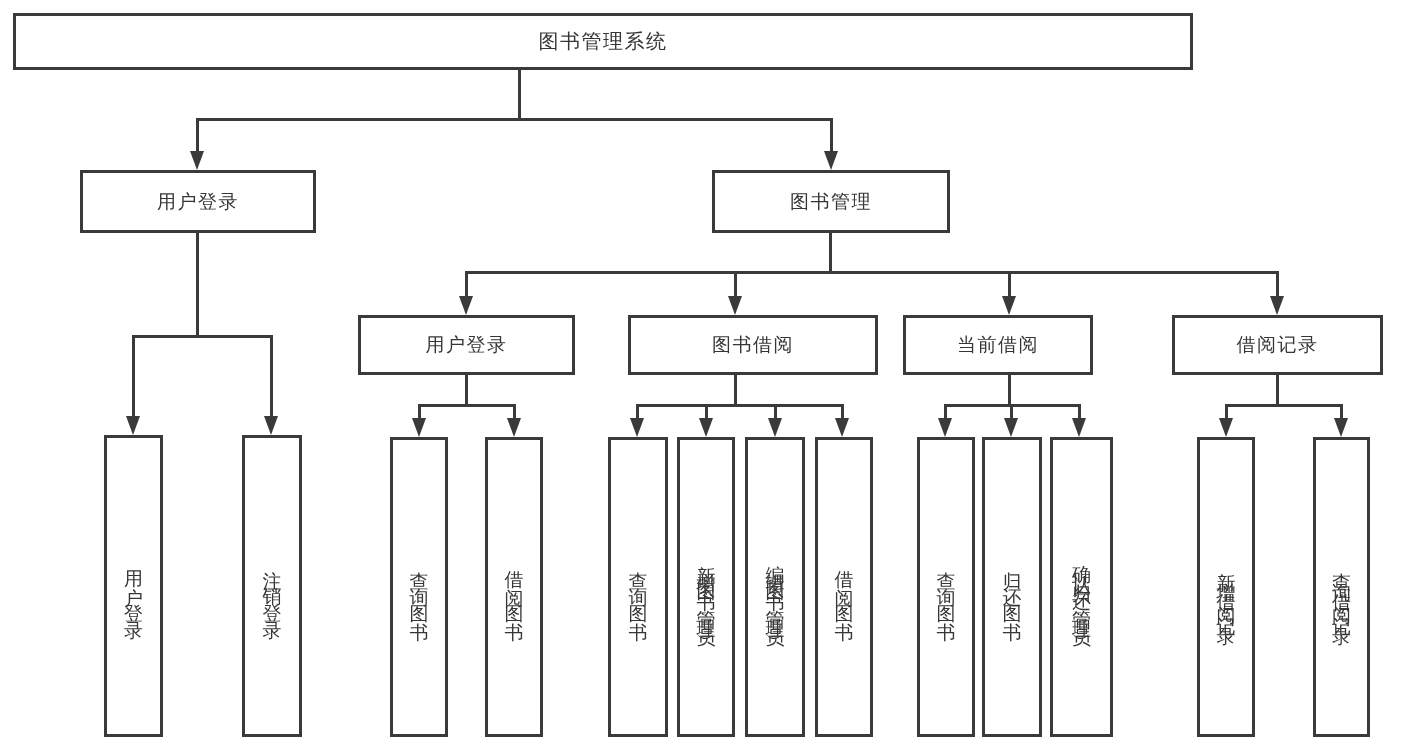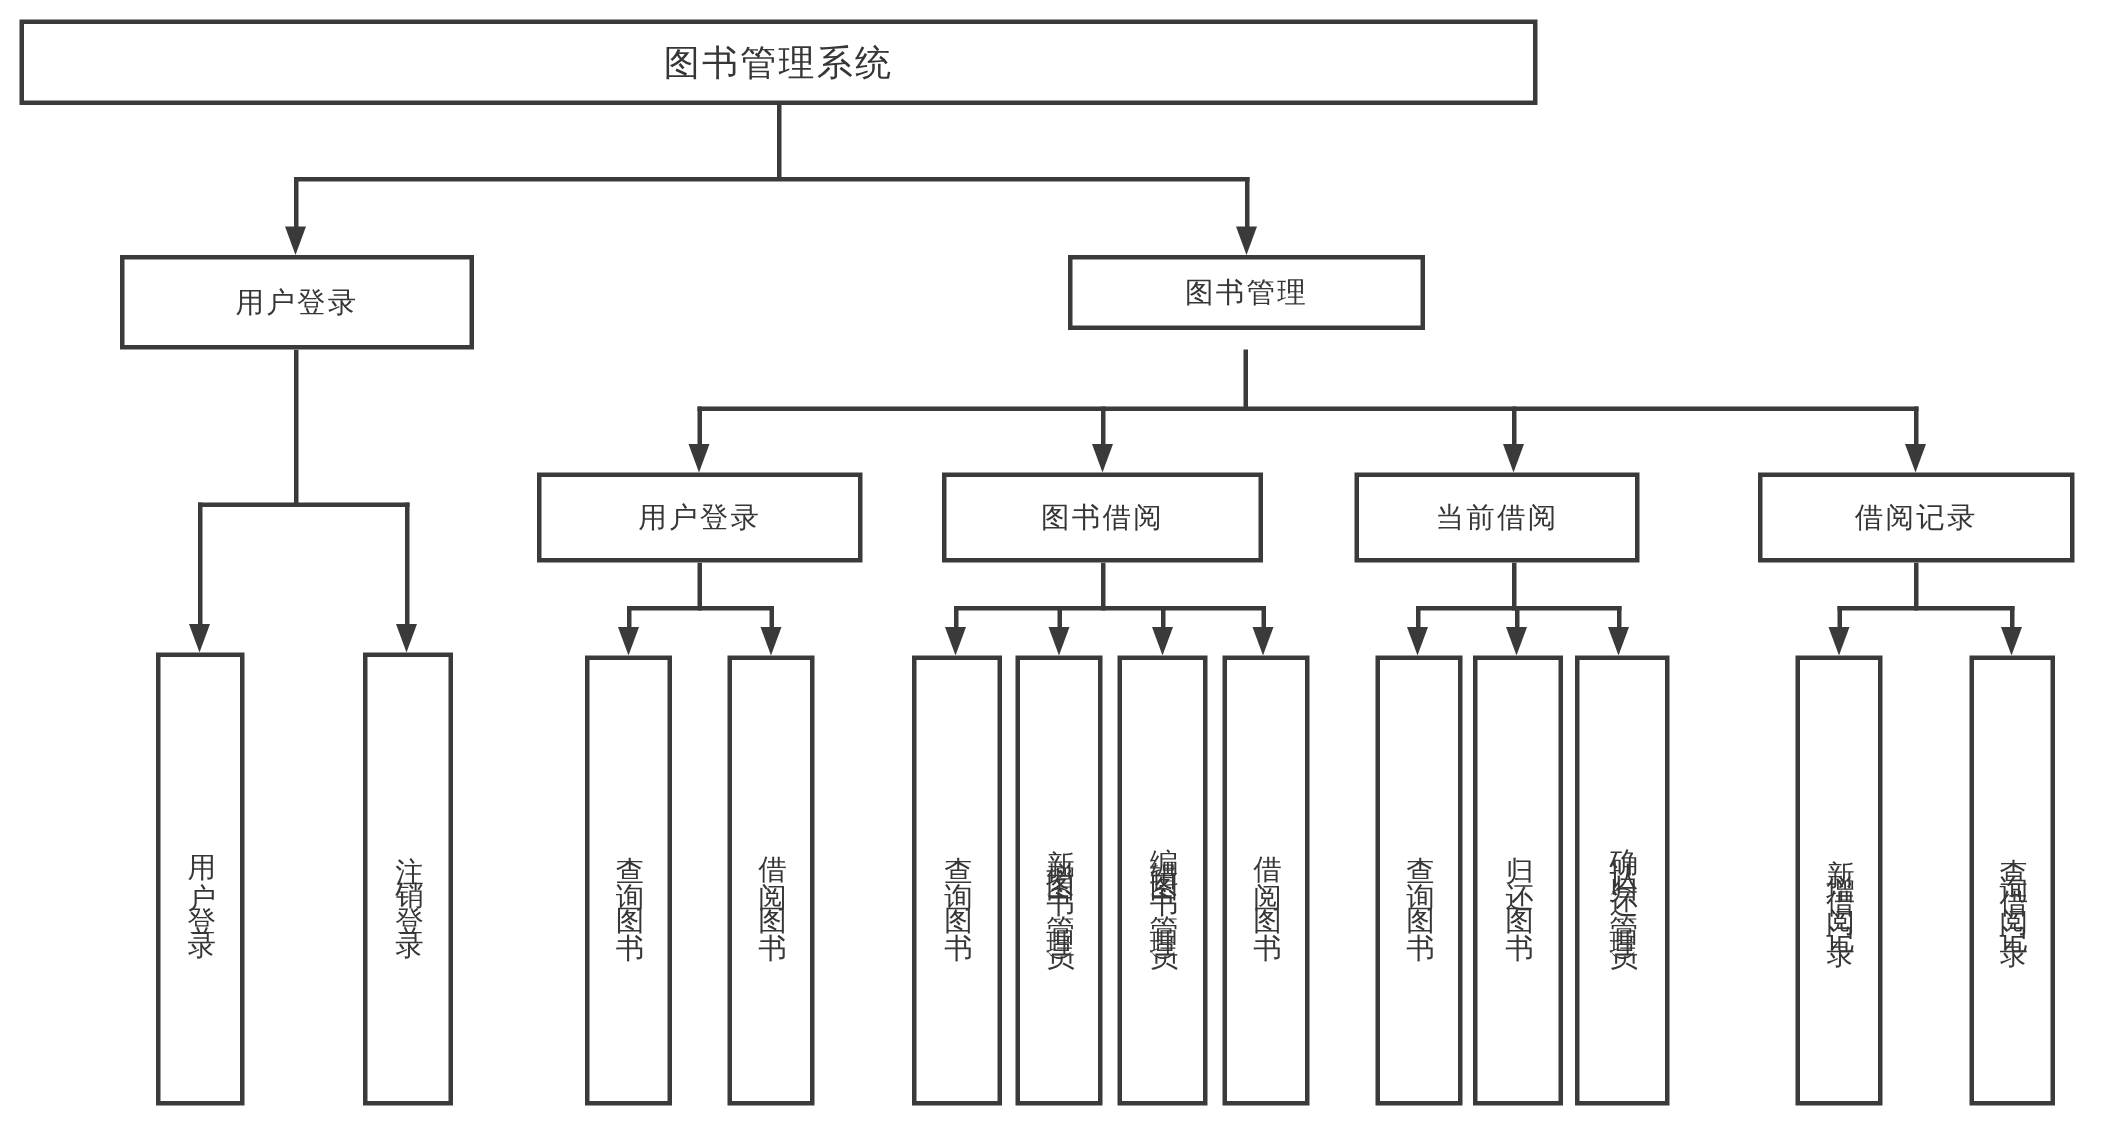--- a/index.html
+++ b/index.html
@@ -67,31 +67,31 @@
     color: var(--watermark);
     z-index: 5;
     white-space: nowrap;
   }
 </style>
 </head>
 <body>
 
 <div class="canvas">
 
-  <div class="box" style="left:13px;top:13px;width:1012px;height:57px;font-size:24px">图书管理系统</div>
+  <div class="box" style="left:13px;top:13px;width:1180px;height:57px;font-size:20px">图书管理系统</div>
 
   <div class="vline" style="left:518px;top:70px;height:48px"></div>
   <div class="hline" style="left:196px;top:118px;width:637px"></div>
   <div class="vline" style="left:196px;top:118px;height:36px"></div>
   <div class="ahead" style="left:190px;top:151px"></div>
   <div class="vline" style="left:830px;top:118px;height:36px"></div>
   <div class="ahead" style="left:824px;top:151px"></div>
 
   <div class="box" style="left:80px;top:170px;width:236px;height:63px">用户登录</div>
-  <div class="box" style="left:712px;top:170px;width:238px;height:50px">图书管理</div>
+  <div class="box" style="left:712px;top:170px;width:238px;height:63px">图书管理</div>
 
   <div class="vline" style="left:196px;top:233px;height:105px"></div>
   <div class="hline" style="left:132px;top:335px;width:141px"></div>
   <div class="vline" style="left:132px;top:335px;height:84px"></div>
   <div class="ahead" style="left:126px;top:416px"></div>
   <div class="vline" style="left:270px;top:335px;height:84px"></div>
   <div class="ahead" style="left:264px;top:416px"></div>
 
   <div class="box tall len4" style="left:104px;top:435px;width:59px;height:302px">用户登录</div>
   <div class="box tall len4" style="left:242px;top:435px;width:60px;height:302px">注销登录</div>
@@ -101,21 +101,21 @@
   <div class="vline" style="left:465px;top:271px;height:28px"></div>
   <div class="ahead" style="left:459px;top:296px"></div>
   <div class="vline" style="left:734px;top:271px;height:28px"></div>
   <div class="ahead" style="left:728px;top:296px"></div>
   <div class="vline" style="left:1008px;top:271px;height:28px"></div>
   <div class="ahead" style="left:1002px;top:296px"></div>
   <div class="vline" style="left:1276px;top:271px;height:28px"></div>
   <div class="ahead" style="left:1270px;top:296px"></div>
 
   <div class="box" style="left:358px;top:315px;width:217px;height:60px">用户登录</div>
-  <div class="box" style="left:628px;top:315px;width:214px;height:60px">图书借阅</div>
+  <div class="box" style="left:628px;top:315px;width:250px;height:60px">图书借阅</div>
   <div class="box" style="left:903px;top:315px;width:190px;height:60px">当前借阅</div>
   <div class="box" style="left:1172px;top:315px;width:211px;height:60px">借阅记录</div>
 
   <div class="vline" style="left:465px;top:375px;height:32px"></div>
   <div class="hline" style="left:418px;top:404px;width:98px"></div>
   <div class="vline" style="left:418px;top:404px;height:17px"></div>
   <div class="ahead" style="left:412px;top:418px"></div>
   <div class="vline" style="left:513px;top:404px;height:17px"></div>
   <div class="ahead" style="left:507px;top:418px"></div>
 

